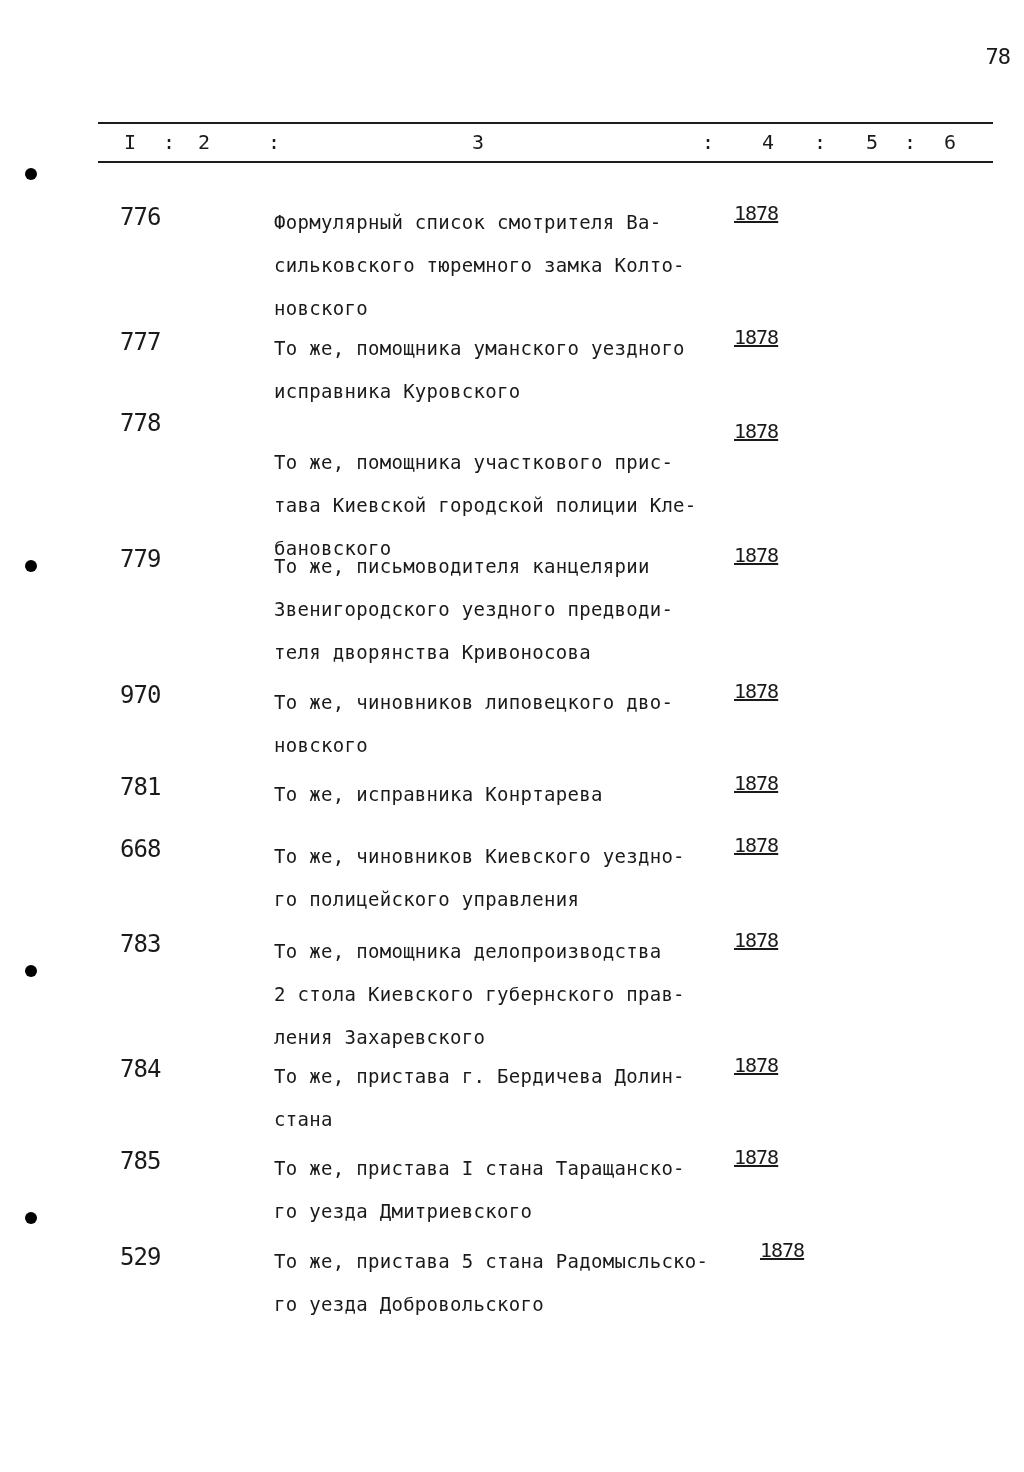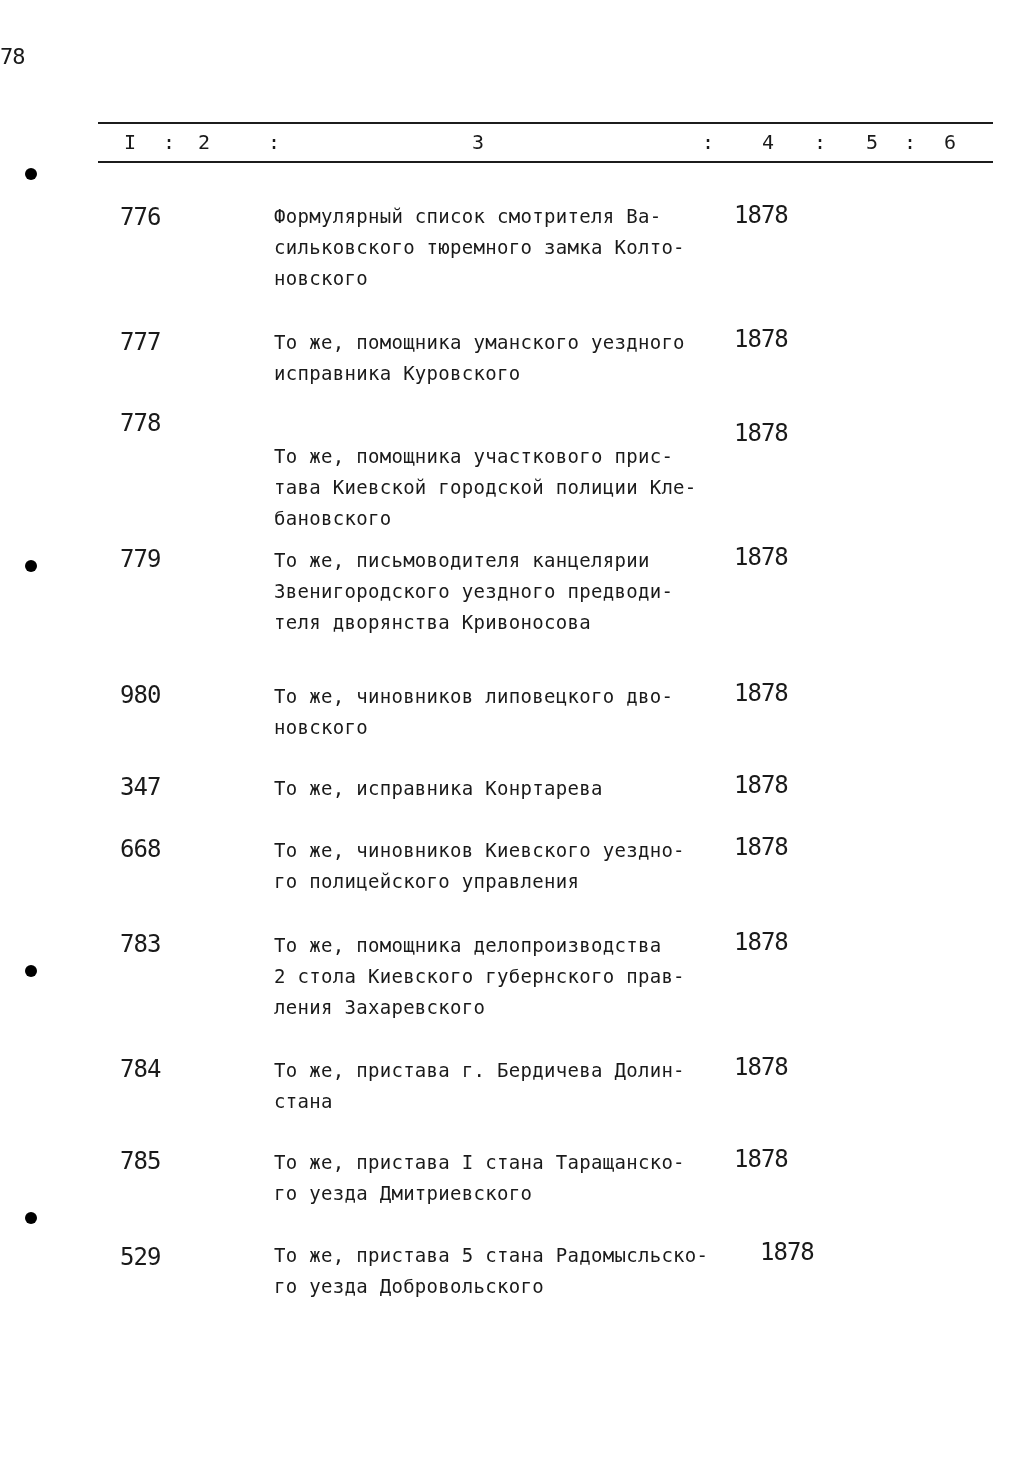--- a/index.html
+++ b/index.html
@@ -2,44 +2,44 @@
 <html><head>
 <meta charset="utf-8">
 <style>
   html, body { margin: 0; padding: 0; background: #ffffff; }
   body {
     width: 1024px; height: 1472px; position: relative; overflow: hidden;
     font-family: "DejaVu Sans Mono", "Liberation Mono", monospace;
     color: #1a1a1a;
   }
   .page-number {
-    position: absolute; top: 44px; left: 0; width: 1010px; text-align: left;
+    position: absolute; top: 44px; left: 0; width: 1010px; text-align: right;
     font-family: "DejaVu Sans Mono", monospace; font-size: 22px; letter-spacing: -1px;
   }
   .rule {
     position: absolute; left: 98px; width: 895px; height: 2px; background: #1c1c1c;
   }
   .rule.top { top: 122px; }
   .rule.bottom { top: 161px; }
   .header-cell {
     position: absolute; top: 130px; font-size: 20px;
   }
   .sep { position: absolute; top: 130px; font-size: 20px; }
   .punch {
     position: absolute; width: 12px; height: 12px; border-radius: 50%; background: #000;
   }
   .entry-num {
     position: absolute; left: 120px; font-size: 24px; letter-spacing: -1px;
   }
   .entry-title {
-    position: absolute; left: 274px; width: 460px; font-size: 19px; line-height: 31px;
+    position: absolute; left: 274px; width: 460px; font-size: 19px; line-height: 43px;
     white-space: pre-line; letter-spacing: 0.3px;
   }
   .entry-year {
-    position: absolute; left: 734px; font-size: 24px; letter-spacing: -1px;
+    position: absolute; left: 734px; font-size: 20px; letter-spacing: -1px; text-decoration: underline;
   }
 </style>
 </head>
 <body>
 
 <div class="page-number">78</div>
 
 <div class="rule top"></div>
 <div>
   <span class="header-cell" style="left:124px">I</span>
@@ -83,27 +83,27 @@
     <span class="entry-year" style="top:419px">1878</span>
   </div>
   <div>
     <span class="entry-num" style="top:545px">779</span>
     <span class="entry-title" style="top:545px">То же, письмоводителя канцелярии
 Звенигородского уездного предводи-
 теля дворянства Кривоносова</span>
     <span class="entry-year" style="top:543px">1878</span>
   </div>
   <div>
-    <span class="entry-num" style="top:681px">980</span>
+    <span class="entry-num" style="top:681px">970</span>
     <span class="entry-title" style="top:681px">То же, чиновников липовецкого дво-
 новского</span>
     <span class="entry-year" style="top:679px">1878</span>
   </div>
   <div>
-    <span class="entry-num" style="top:773px">347</span>
+    <span class="entry-num" style="top:773px">781</span>
     <span class="entry-title" style="top:773px">То же, исправника Конртарева</span>
     <span class="entry-year" style="top:771px">1878</span>
   </div>
   <div>
     <span class="entry-num" style="top:835px">668</span>
     <span class="entry-title" style="top:835px">То же, чиновников Киевского уездно-
 го полицейского управления</span>
     <span class="entry-year" style="top:833px">1878</span>
   </div>
   <div>

